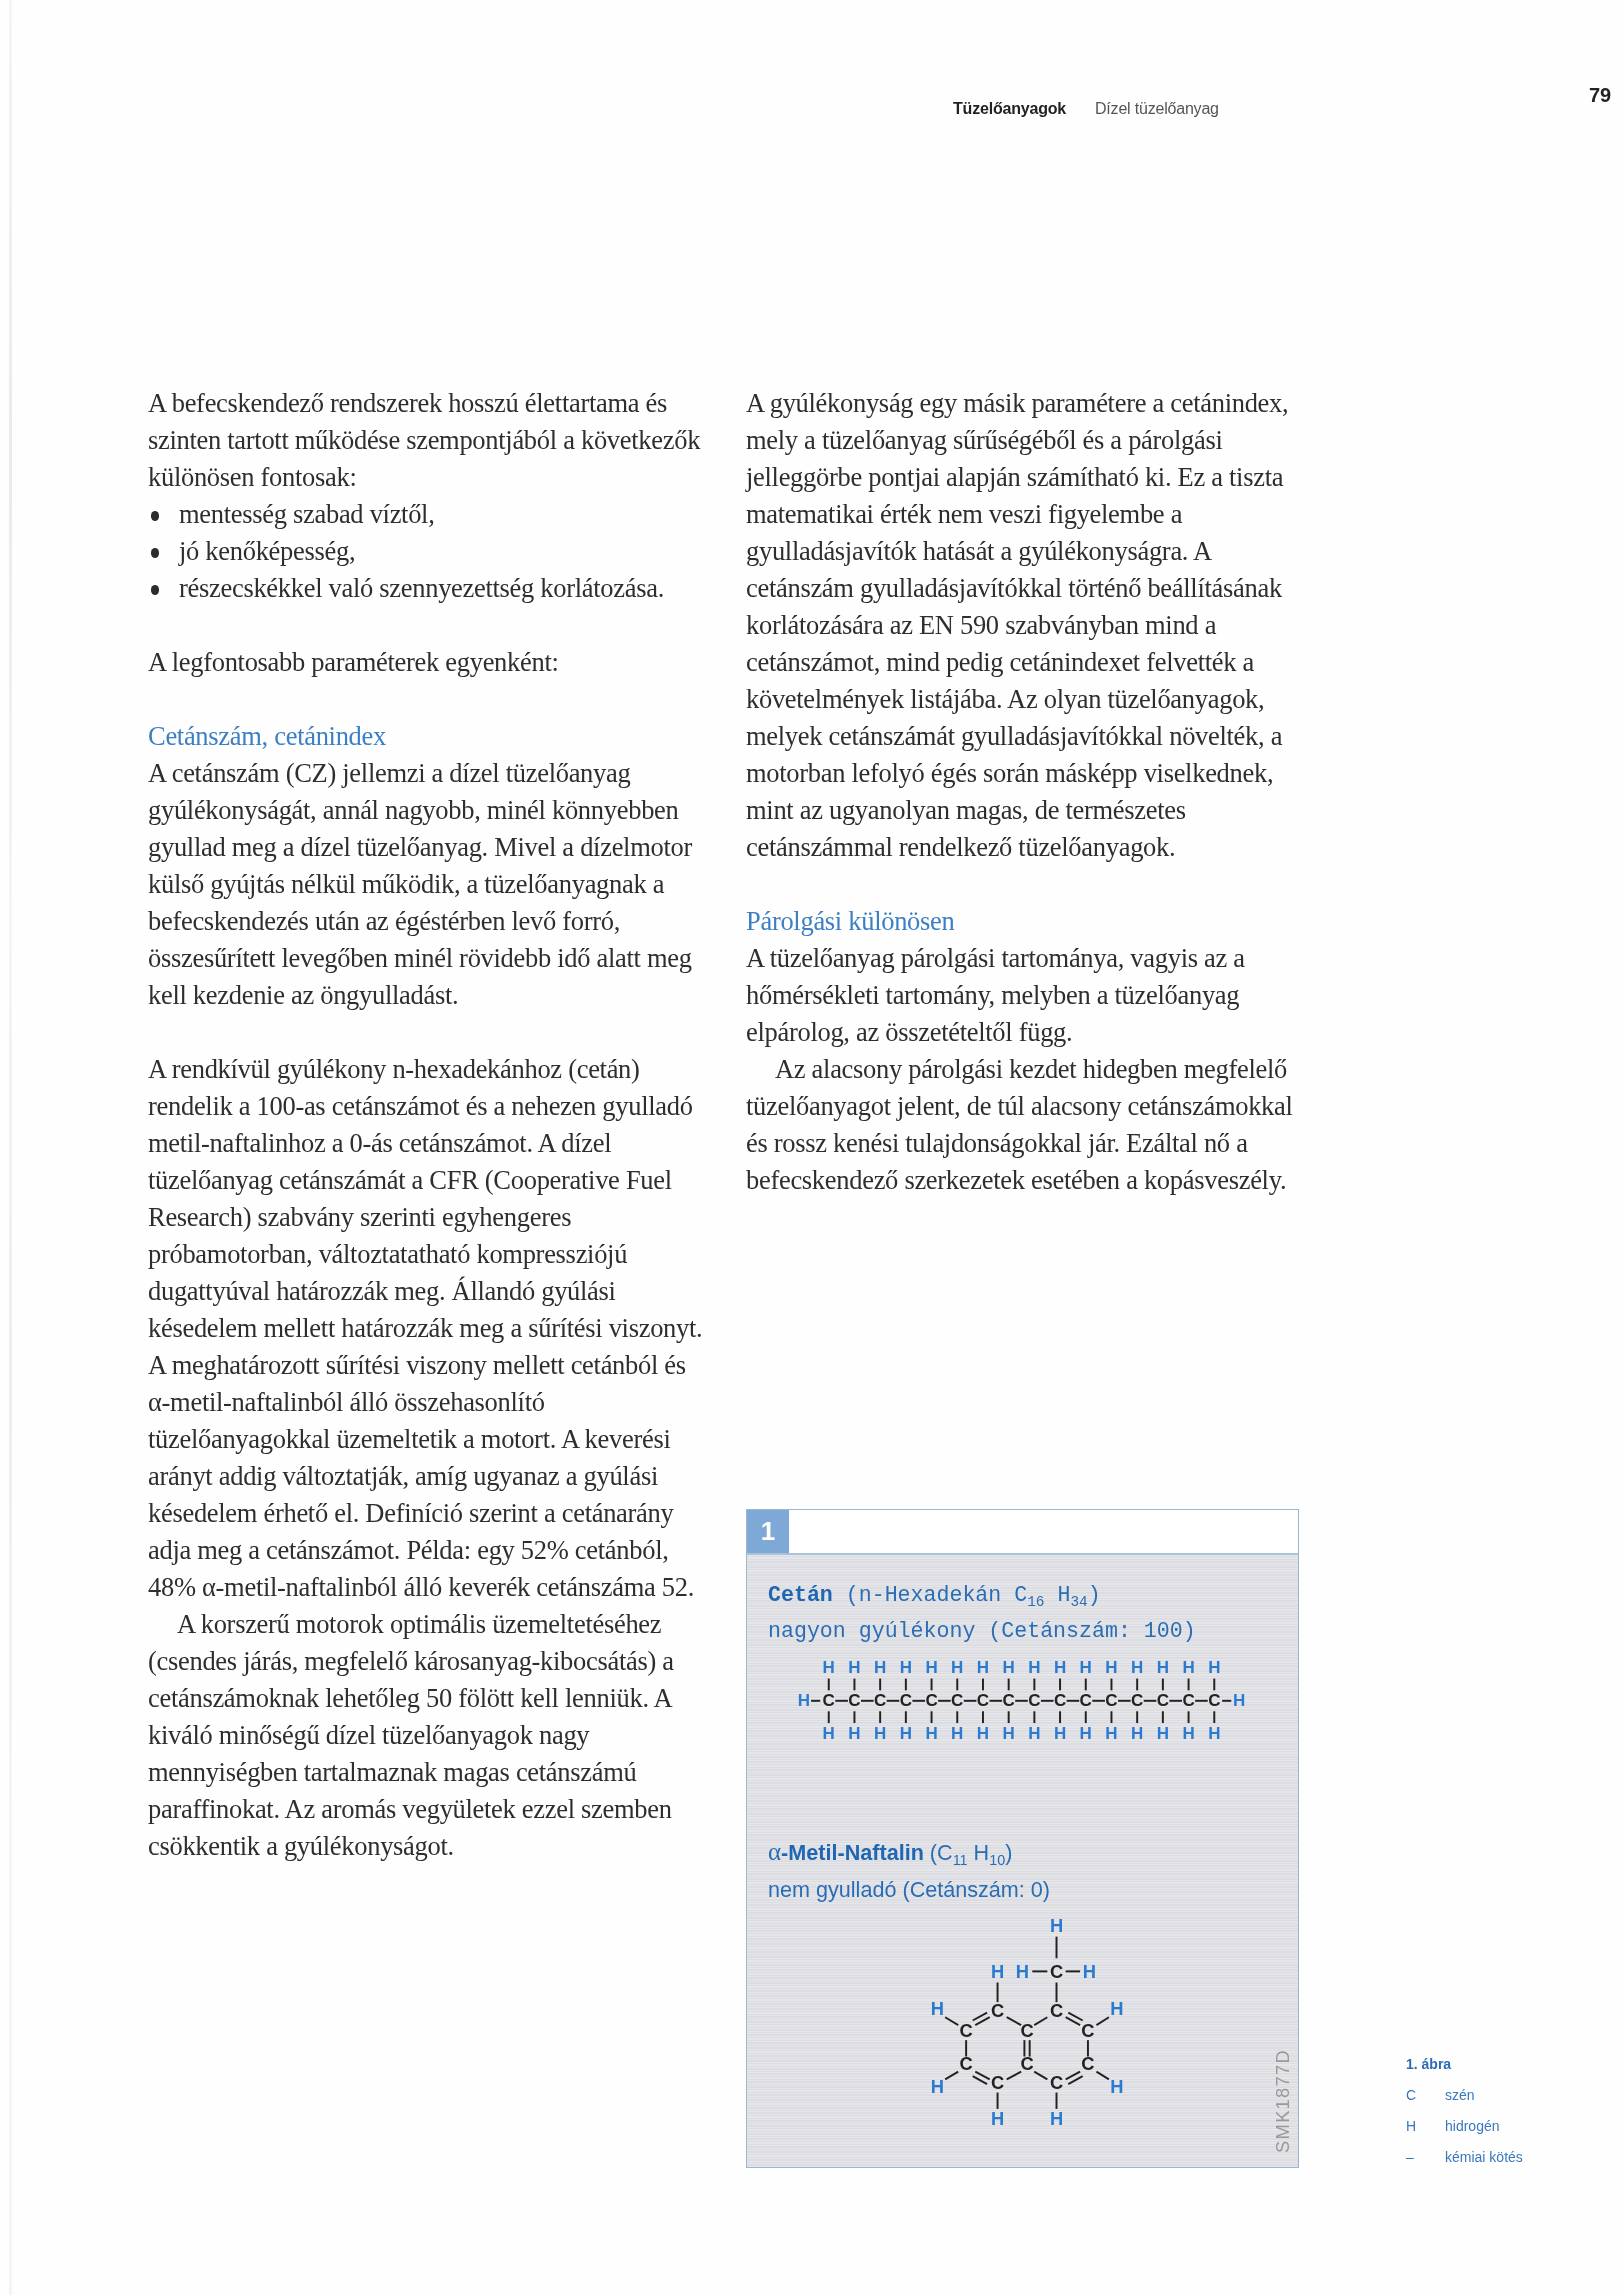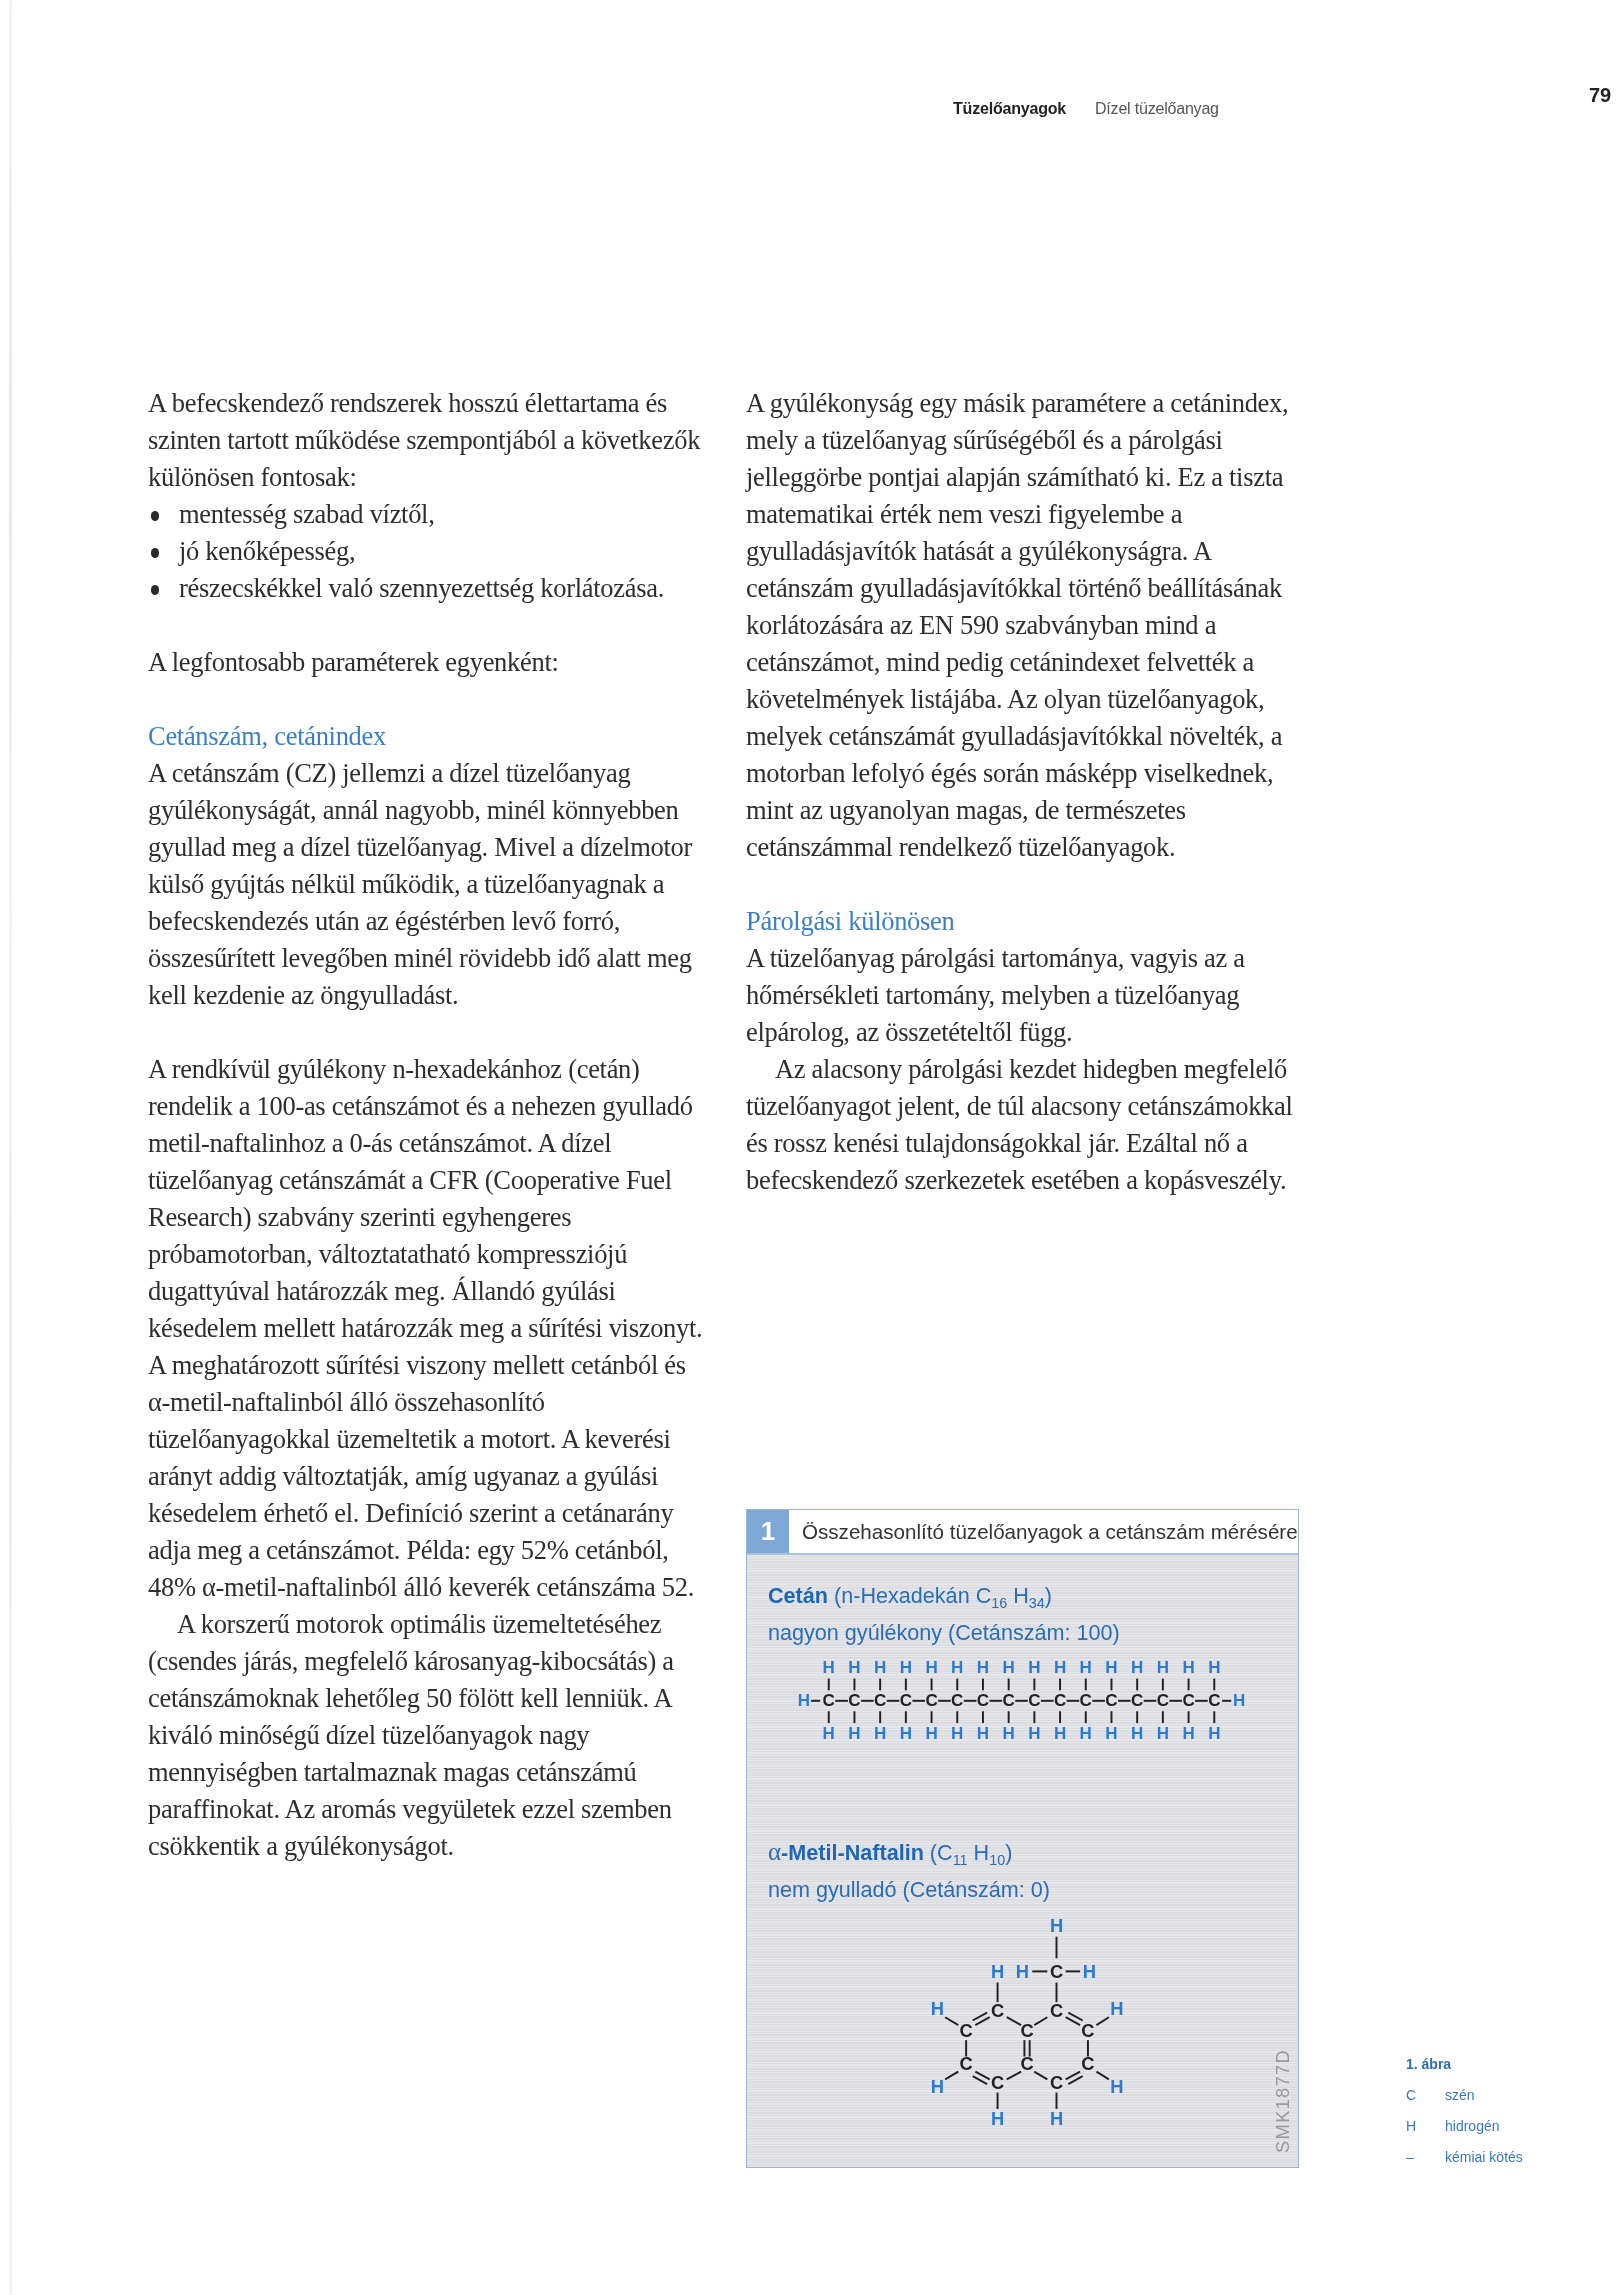--- a/index.html
+++ b/index.html
@@ -68,24 +68,23 @@
   <p>A gyúlékonyság egy másik paramétere a cetánindex, mely a tüzelőanyag sűrűségéből és a párolgási jelleggörbe pontjai alapján számítható ki. Ez a tiszta matematikai érték nem veszi figyelembe a gyulladásjavítók hatását a gyúlékonyságra. A cetánszám gyulladásjavítókkal történő beállításának korlátozására az EN 590 szabványban mind a cetánszámot, mind pedig cetánindexet felvették a követelmények listájába. Az olyan tüzelőanyagok, melyek cetánszámát gyulladásjavítókkal növelték, a motorban lefolyó égés során másképp viselkednek, mint az ugyanolyan magas, de természetes cetánszámmal rendelkező tüzelőanyagok.</p>
   <div class="gap"></div>
   <h3>Párolgási különösen</h3>
   <p>A tüzelőanyag párolgási tartománya, vagyis az a hőmérsékleti tartomány, melyben a tüzelőanyag elpárolog, az összetételtől függ.</p>
   <p class="indent">Az alacsony párolgási kezdet hidegben megfelelő tüzelőanyagot jelent, de túl alacsony cetánszámokkal és rossz kenési tulajdonságokkal jár. Ezáltal nő a befecskendező szerkezetek esetében a kopásveszély.</p>
 </div>
 
 <div class="figure">
   <div class="fig-head">
     <div class="fig-num">1</div>
-    <div class="fig-title">Összehasonlító tüzelőanyagok a cetánszám mérésére</div>
   </div>
 
-  <div class="fig-text" style="top:71px;">
+  <div class="fig-text" style="top:71px;font-family:Liberation Mono, monospace;">
     <b>Cetán</b>
     <span>(n-Hexadekán C</span><sub>16</sub><span> H</span><sub>34</sub><span>)</span><br>
     <span>nagyon gyúlékony (Cetánszám: 100)</span>
   </div>
 
   <svg style="position:absolute;left:0;top:137px;" width="550" height="105" viewBox="0 0 841 160">
     <g id="cetane">
         <text x="87" y="90" fill="#2a7bd0" font-size="26" text-anchor="middle">H</text>
         <line x1="98" y1="82" x2="112" y2="82" stroke="#222222" stroke-width="3"></line>
         <text x="125" y="40" fill="#2a7bd0" font-size="26" text-anchor="middle">H</text>

